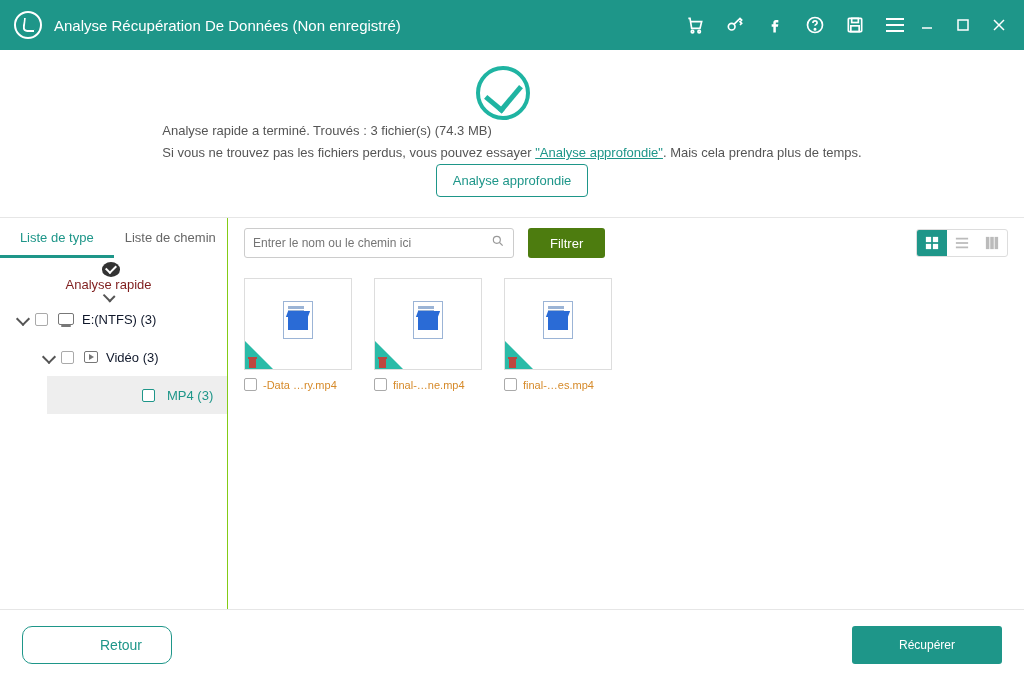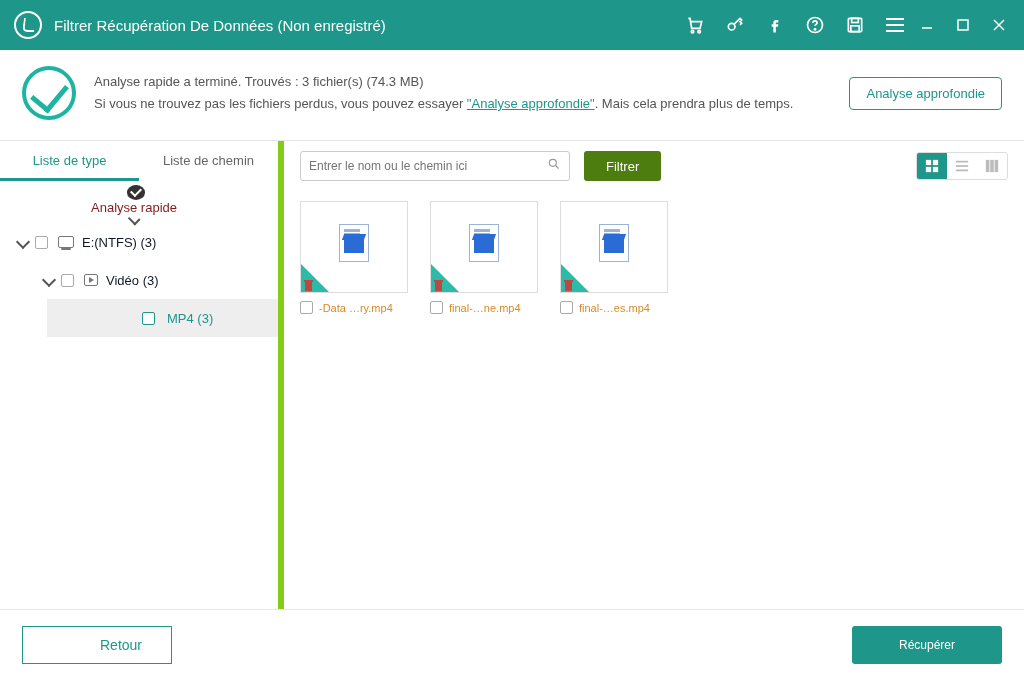--- a/index.html
+++ b/index.html
@@ -14,32 +14,32 @@
 .title-spacer { flex: 1; }
 .title-icons { display: flex; gap: 18px; align-items: center; }
 .ticon { width: 22px; height: 22px; display: flex; align-items: center; justify-content: center; cursor: pointer; color: #fff; }
 .ticon svg { width: 20px; height: 20px; }
 .win-ctrl { margin-left: 10px; display: flex; gap: 14px; }
 .win-ctrl .ticon svg { width: 16px; height: 16px; }
 .ham { display:flex; flex-direction:column; gap:4px; }
 .ham span { width:18px; height:2px; background:#fff; display:block; }
 
 
-.status { display: flex; align-items: center; padding: 16px 22px 20px; border-bottom: 1px solid #e6e6e6; }
+.status { display: flex; align-items: center; padding: 16px 38px 20px; border-bottom: 1px solid #e6e6e6; flex-direction: column; }
 .check-badge { width: 54px; height: 54px; border: 4px solid #1fb4a2; border-radius: 50%; position: relative; margin-right: 18px; flex: none; }
 .check-badge::after { content: ""; position: absolute; left: 12px; top: 7px; width: 18px; height: 28px; border-right: 5px solid #1fb4a2; border-bottom: 5px solid #1fb4a2; transform: rotate(40deg); }
 .status-text { flex: 1; color: #555; font-size: 13px; line-height: 1.7; }
 .status-text .link { color: #1e9689; text-decoration: underline; cursor: pointer; }
 .deep-btn { border: 1px solid #1e9689; color: #1e9689; background: #fff; padding: 8px 16px; border-radius: 4px; font-size: 13px; cursor: pointer; }
 
 
 .body { flex: 1; display: flex; min-height: 0; }
 
 
-.sidebar { width: 284px; border-right: 6px solid #84cc16; display: flex; flex-direction: column; }
+.sidebar { width: 228px; border-right: 1px solid #84cc16; display: flex; flex-direction: column; }
 .side-tabs { display: flex; }
 .side-tab { flex: 1; text-align: center; padding: 12px 0 10px; font-size: 13px; color: #666; cursor: pointer; }
 .side-tab.active { color: #1e9689; border-bottom: 3px solid #1e9689; font-weight: 500; }
 .tree { padding-top: 4px; }
 .tree-row { display: flex; align-items: center; height: 38px; padding-right: 10px; font-size: 13px; color: #0f172a; cursor: pointer; }
 .tree-row.header { color: #7f1d1d; flex-direction: column; }
 .tree-row.selected { background: #eeeeee; color: #1e9689; margin-left: 47px; }
 .tw-ind { width: 18px; display:flex; justify-content:center; }
 .tw-chk { width: 18px; display:flex; justify-content:center; }
 .cbox { width: 13px; height: 13px; border: 1px solid #aaa; border-radius: 2px; background:#fff; }
@@ -73,31 +73,31 @@
 .trash::after { content:""; position:absolute; top:3px; left:1px; right:1px; bottom:0; background:#c0463f; }
 .doc { position:absolute; left:38px; top:22px; width:30px; height:38px; border:1px solid #9bb4d6; background:#fff; }
 .doc::before { content:""; position:absolute; top:4px; left:4px; width:16px; height:3px; background:#9bb4d6; box-shadow: 0 4px 0 #9bb4d6; }
 .clap { position:absolute; top:14px; left:4px; right:4px; height:14px; background:#2a6bd6; }
 .clap::before { content:""; position:absolute; top:-5px; left:-1px; right:-1px; height:6px; background:#2a6bd6; transform: skewX(-20deg); }
 .cap { display:flex; align-items:center; gap:6px; margin-top:8px; font-size:11px; }
 .cap-label { color:#d68a2a; overflow:hidden; text-overflow:ellipsis; white-space:nowrap; }
 
 
 .footer { height: 70px; border-top: 1px solid #e6e6e6; display:flex; align-items:center; padding: 0 22px; }
-.back-btn { border:1px solid #1e9689; color:#1e9689; background:#fff; width:150px; height:38px; border-radius:0; font-size:14px; cursor:pointer;padding-left:48px; }
+.back-btn { border:1px solid #1e9689; color:#1e9689; background:#fff; width:150px; height:38px; border-radius:10px; font-size:14px; cursor:pointer;padding-left:48px; }
 .recover-btn { background:#1e9689; color:#fff; border:none; width:150px; height:38px; border-radius:3px; font-size:12px; cursor:pointer; margin-left:auto; }
 </style>
 </head>
 <body>
 
 <div class="window">
 
   <div class="titlebar">
     <div class="logo"></div>
-    <div class="app-title">Filtrer Récupération De Données (Non enregistré)</div>
+    <div class="app-title">Analyse Récupération De Données (Non enregistré)</div>
     <div class="title-spacer"></div>
     <div class="title-icons">
       <div class="ticon">
           <svg viewBox="0 0 24 24" fill="none" stroke="currentColor" stroke-width="2">
             <path d="M4 4h2l2 12h10l2-8H7"></path>
             <circle cx="9" cy="20" r="1.5"></circle>
             <circle cx="17" cy="20" r="1.5"></circle>
           </svg>
         </div>
       <div class="ticon">

